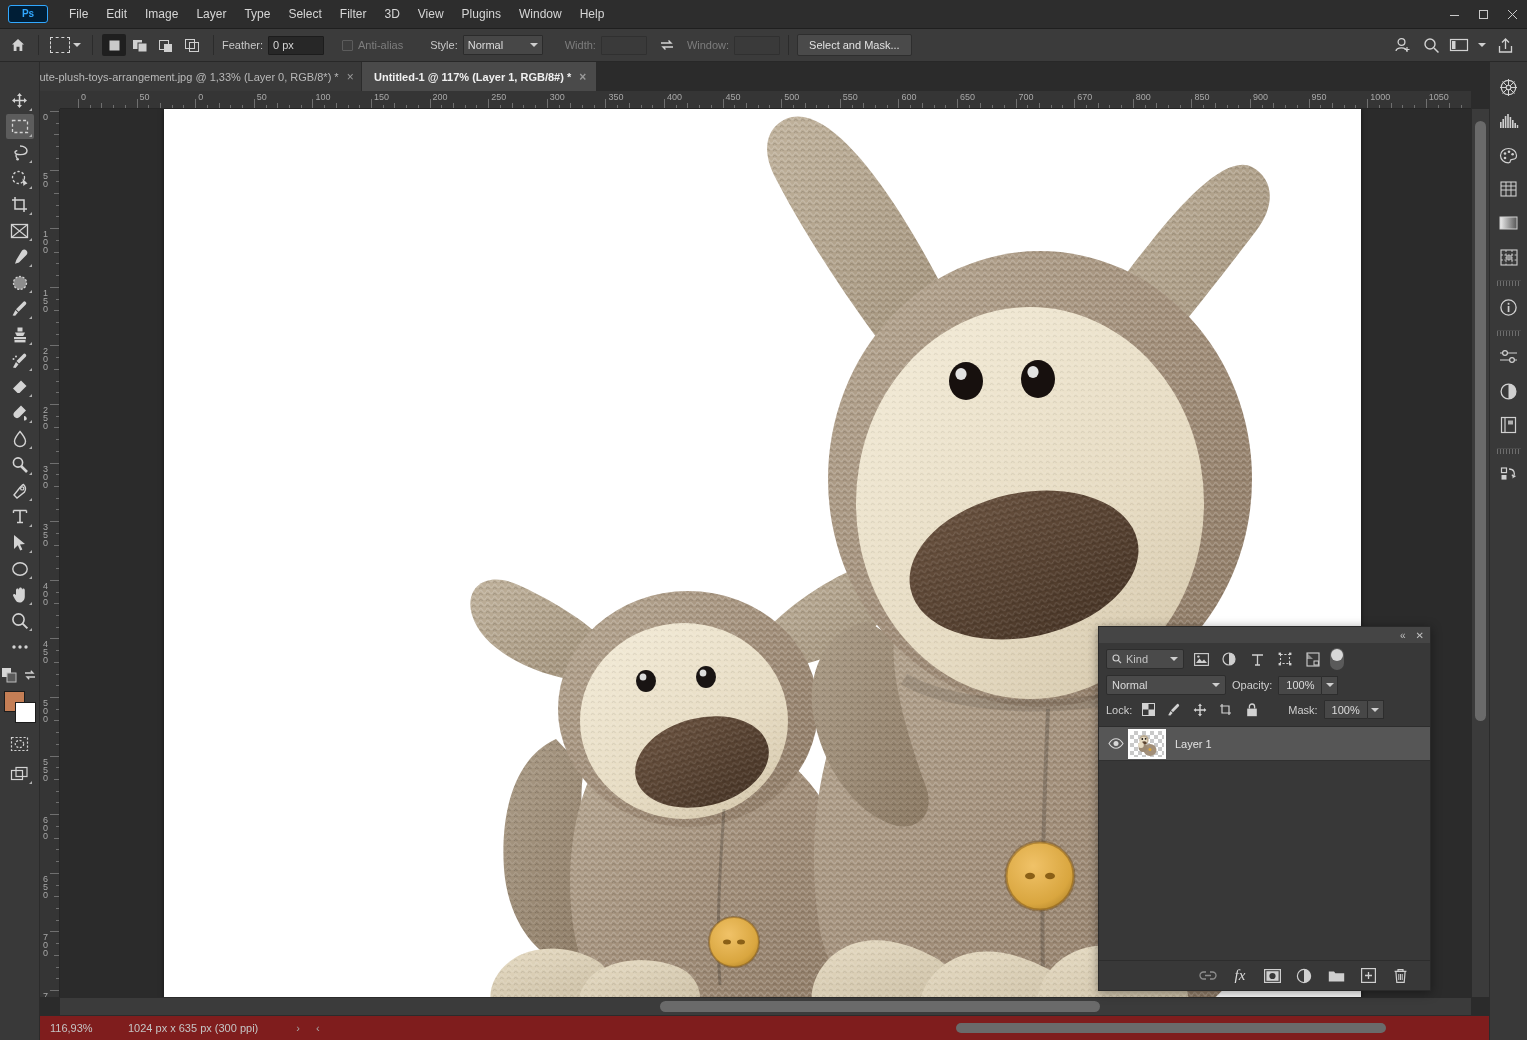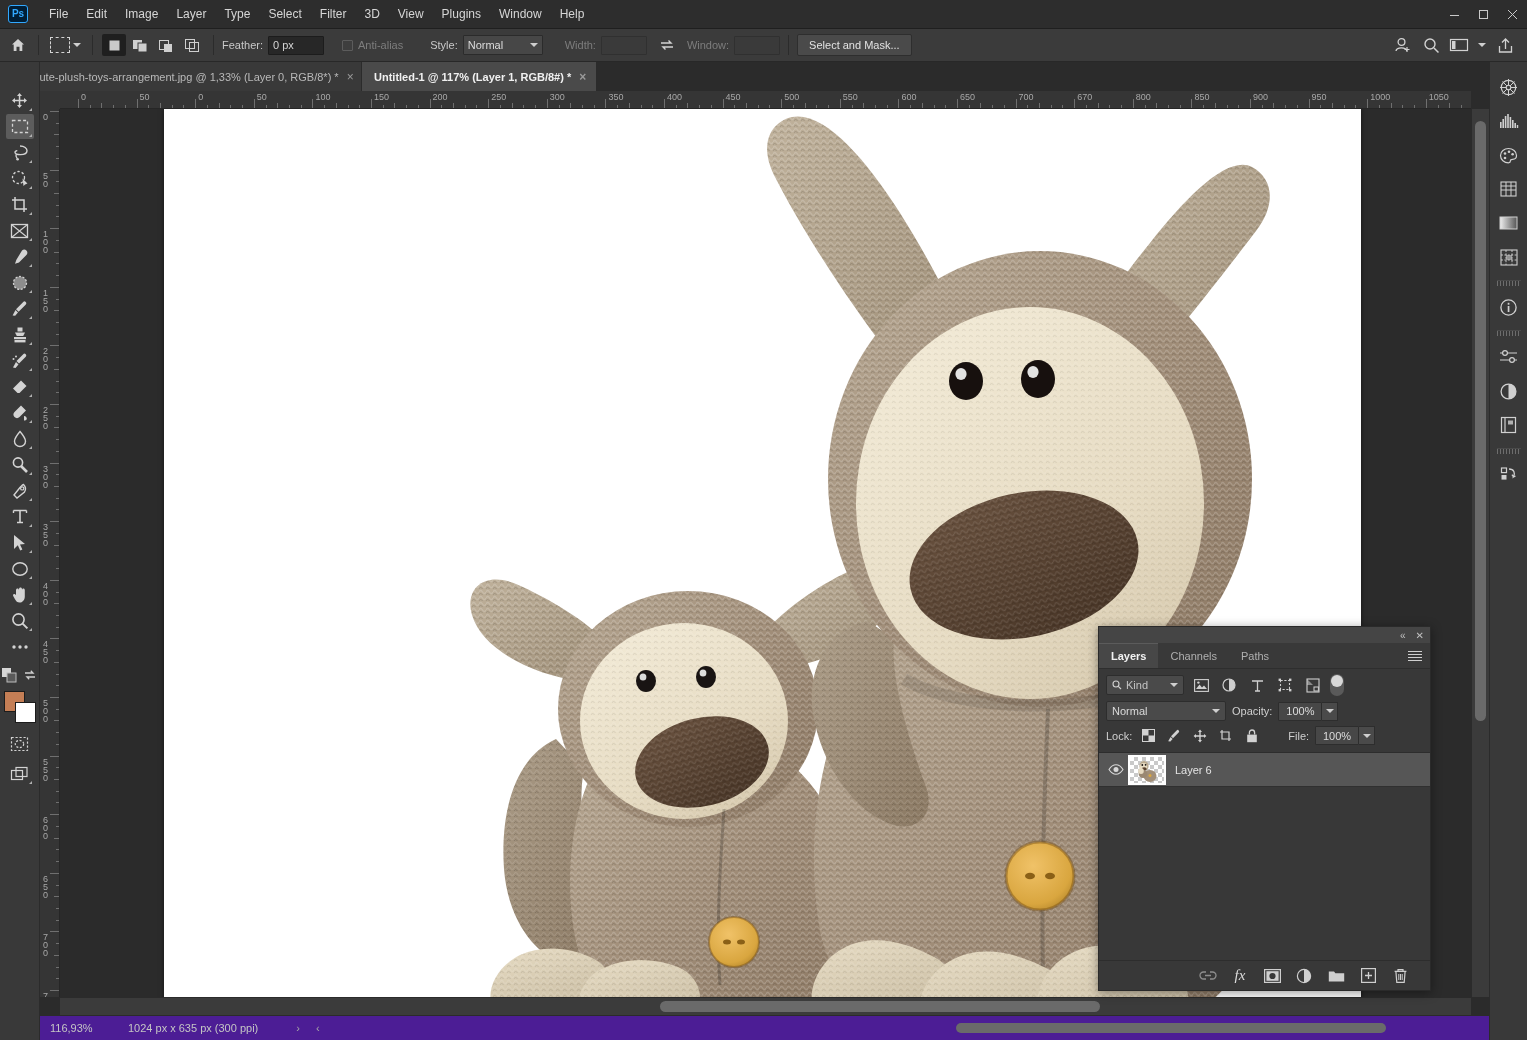--- a/index.html
+++ b/index.html
@@ -15,21 +15,21 @@
   .app { position: relative; width: 1527px; height: 1040px; }
 
   
   .menubar {
     position: absolute; top: 0; left: 0; width: 1527px; height: 29px;
     background: #2d2d2d;
     display: flex; align-items: center;
     border-bottom: 1px solid #1f1f1f;
   }
   .ps-logo {
-    width: 20px; height: 18px; margin-left: 8px; margin-right: 12px;
+    width: 40px; height: 18px; margin-left: 8px; margin-right: 12px;
     background: #001e36; border: 1px solid #31a8ff; border-radius: 3px;
     color: #31a8ff; font-size: 10px; font-weight: bold;
     display: flex; align-items: center; justify-content: center;
     line-height: 1;
   }
   .menu-item {
     padding: 4px 9px; font-size: 12px; color: #d6d6d6; cursor: default;
     white-space: nowrap;
   }
   .winbtns { margin-left: auto; display: flex; height: 29px; }
@@ -238,21 +238,21 @@
   .lp-footer {
     height: 30px; background: #383838; border-top: 1px solid #2d2d2d;
     display: flex; align-items: center; justify-content: flex-end; gap: 12px; padding-right: 20px;
   }
   .lpf-icon { width: 20px; height: 20px; display: flex; align-items: center; justify-content: center; color: #cfcfcf; }
   .lpf-icon.dim { color: #8e8e8e; }
 
   
   .statusbar {
     position: absolute; left: 0; bottom: 0; width: 1527px; height: 25px;
-    background: #4c1d95; border-top: 1px solid #2b2b2b;
+    background: #7f1d1d; border-top: 1px solid #2b2b2b;
     display: flex; align-items: center; font-size: 11px; color: #c5c5c5;
   }
   .sb-zoom { width: 74px; padding-left: 10px; }
   .sb-dims { padding-left: 14px; }
   .sb-arrowbtn { padding: 0 8px; color: #a7a7a7; }
   .sb-track { flex:1; height: 14px; margin: 0 8px; position: relative; }
   .sb-track .bar { position: absolute; left: 620px; width: 430px; top: 2px; height: 10px; background: #6a6a6a; border-radius: 5px; }
   .sb-rightarrow { padding-right: 10px; color: #a7a7a7; }
 </style>
 </head>
@@ -1041,28 +1041,20 @@
           <path d="M9 3 C14 3 15.5 7 13.5 11 L15.5 10 M13.5 11 L12 8.6" fill="none" stroke="currentColor" stroke-width="1.3"></path>
         </svg>
     </div>
   </div>
 
   <div class="layers-panel">
     <div class="lp-titlebar">
       <span>«</span>
       <span>✕</span>
     </div>
-    <div class="lp-tabs">
-      <div class="lp-tab active">Layers</div>
-      <div class="lp-tab">Channels</div>
-      <div class="lp-tab">Paths</div>
-      <div class="lp-menu">
-          <div class="hamb"></div>
-        </div>
-    </div>
 
     <div class="lp-row">
       <div class="lp-filter">
         <span style="display:flex;align-items:center;gap:4px;">
           <svg width="10" height="10" viewBox="0 0 10 10">
               <circle cx="4" cy="4" r="3" fill="none" stroke="#d0d0d0" stroke-width="1.1"></circle>
               <path d="M6.3 6.3 L9 9" stroke="#d0d0d0" stroke-width="1.2"></path>
             </svg>
           <span>Kind</span>
         </span>
@@ -1145,21 +1137,21 @@
         <svg width="14" height="14" viewBox="0 0 14 14">
             <path d="M3 1 V10 H12 M1 3 H10 V12" fill="none" stroke="currentColor" stroke-width="1.2"></path>
           </svg>
       </div>
       <div class="lp-lockicon">
         <svg width="12" height="14" viewBox="0 0 12 14">
             <rect x="1.2" y="5.6" width="9.6" height="7.6" fill="currentColor"></rect>
             <path d="M3.4 5.6 V3.8 C3.4 2.2 4.5 1 6 1 C7.5 1 8.6 2.2 8.6 3.8 V5.6" fill="none" stroke="currentColor" stroke-width="1.3"></path>
           </svg>
       </div>
-      <span style="font-size:11px;color:#cfcfcf;margin-left:20px;">File:</span>
+      <span style="font-size:11px;color:#cfcfcf;margin-left:20px;">Mask:</span>
       <div style="display:flex;">
         <div class="num-field">100%</div>
         <div class="num-caret">
             <span class="caret"></span>
           </div>
       </div>
     </div>
 
     <div class="lp-list">
 
@@ -1177,21 +1169,21 @@
             <ellipse cx="14.2" cy="12" rx="2.6" ry="1.7" fill="#5a4330"></ellipse>
             <circle cx="12.3" cy="8" r="0.9" fill="#191413"></circle>
               <circle cx="15.6" cy="7.8" r="0.9" fill="#191413"></circle>
             <path d="M10 2.5 C8 3 8.5 5.5 10.5 7" stroke="#a89madd" stroke-width="1.5" fill="none"></path>
             <ellipse cx="20" cy="19" rx="6.5" ry="6" fill="#a18e78"></ellipse>
             <ellipse cx="13" cy="17" rx="4.4" ry="4" fill="#9a8872"></ellipse>
             <ellipse cx="11" cy="14" rx="2.8" ry="3" fill="#e6dac1"></ellipse>
             <circle cx="20" cy="18.5" r="1.5" fill="#d9a63f"></circle>
           </svg>
         </div>
-        <div class="layer-name">Layer 6</div>
+        <div class="layer-name">Layer 1</div>
       </div>
 
     </div>
 
     <div class="lp-footer">
       <div class="lpf-icon dim">
         <svg width="18" height="11" viewBox="0 0 18 11">
             <path d="M7 2 H4.5 A3.5 3.5 0 0 0 4.5 9 H7 M11 2 H13.5 A3.5 3.5 0 0 1 13.5 9 H11 M6 5.5 H12" fill="none" stroke="currentColor" stroke-width="1.3"></path>
           </svg>
       </div>

